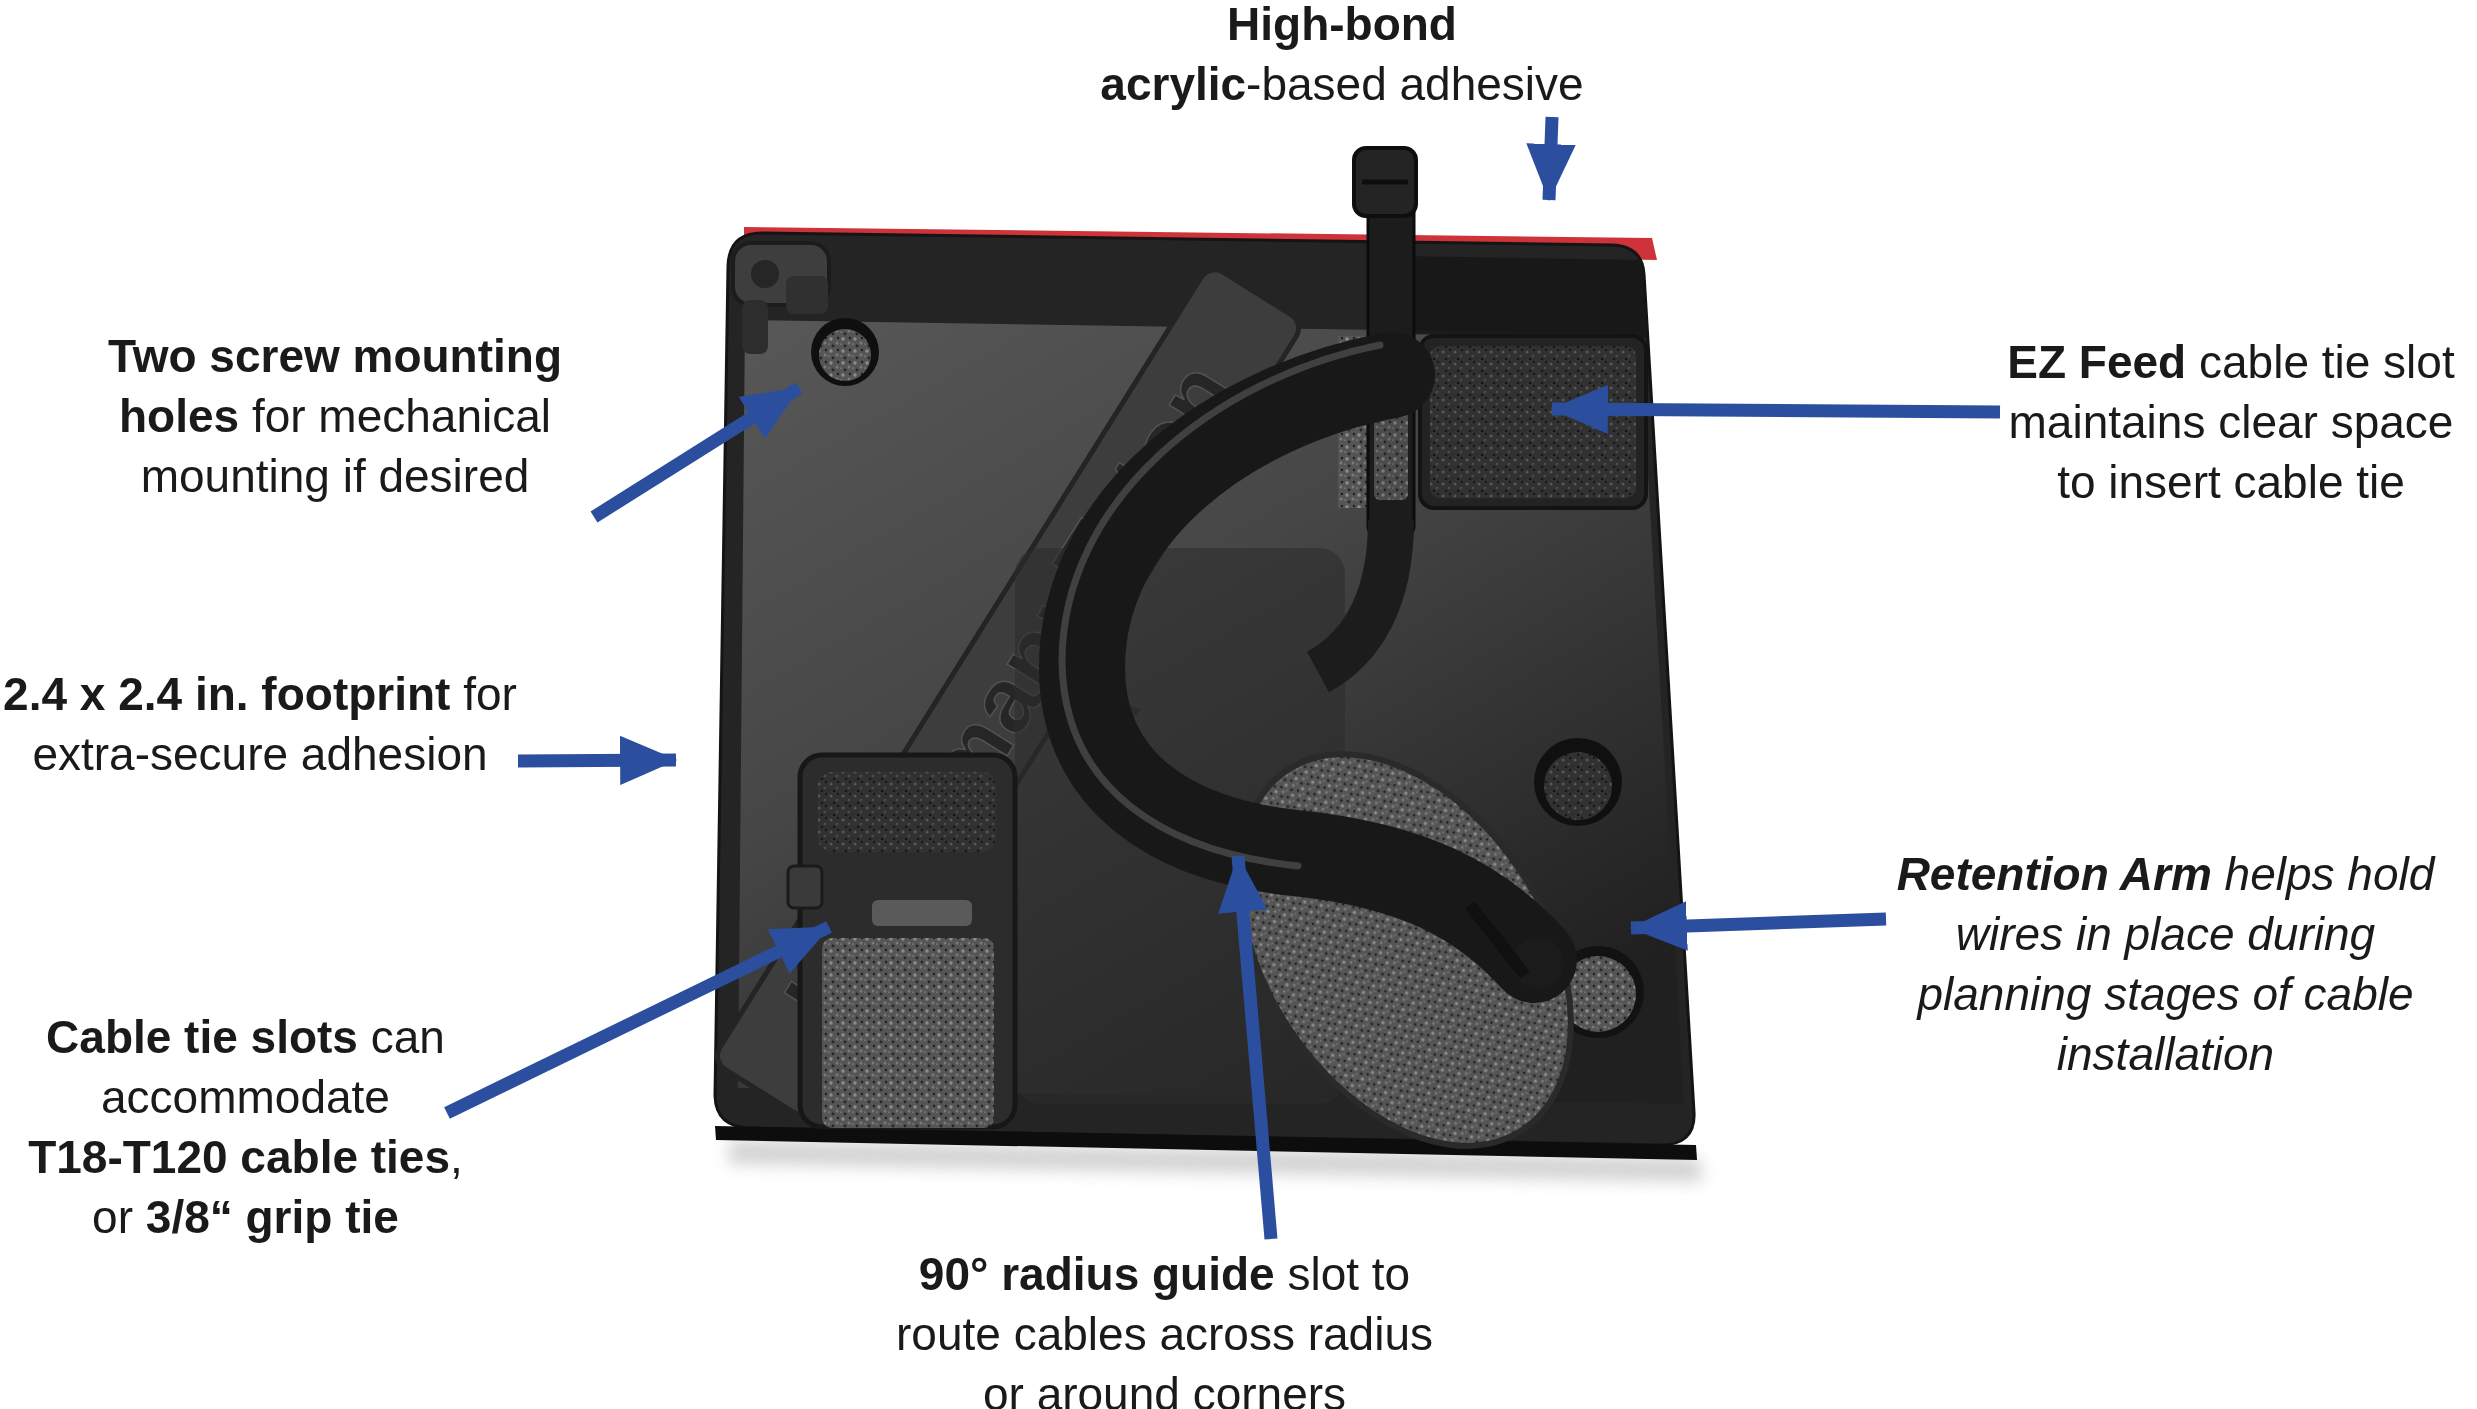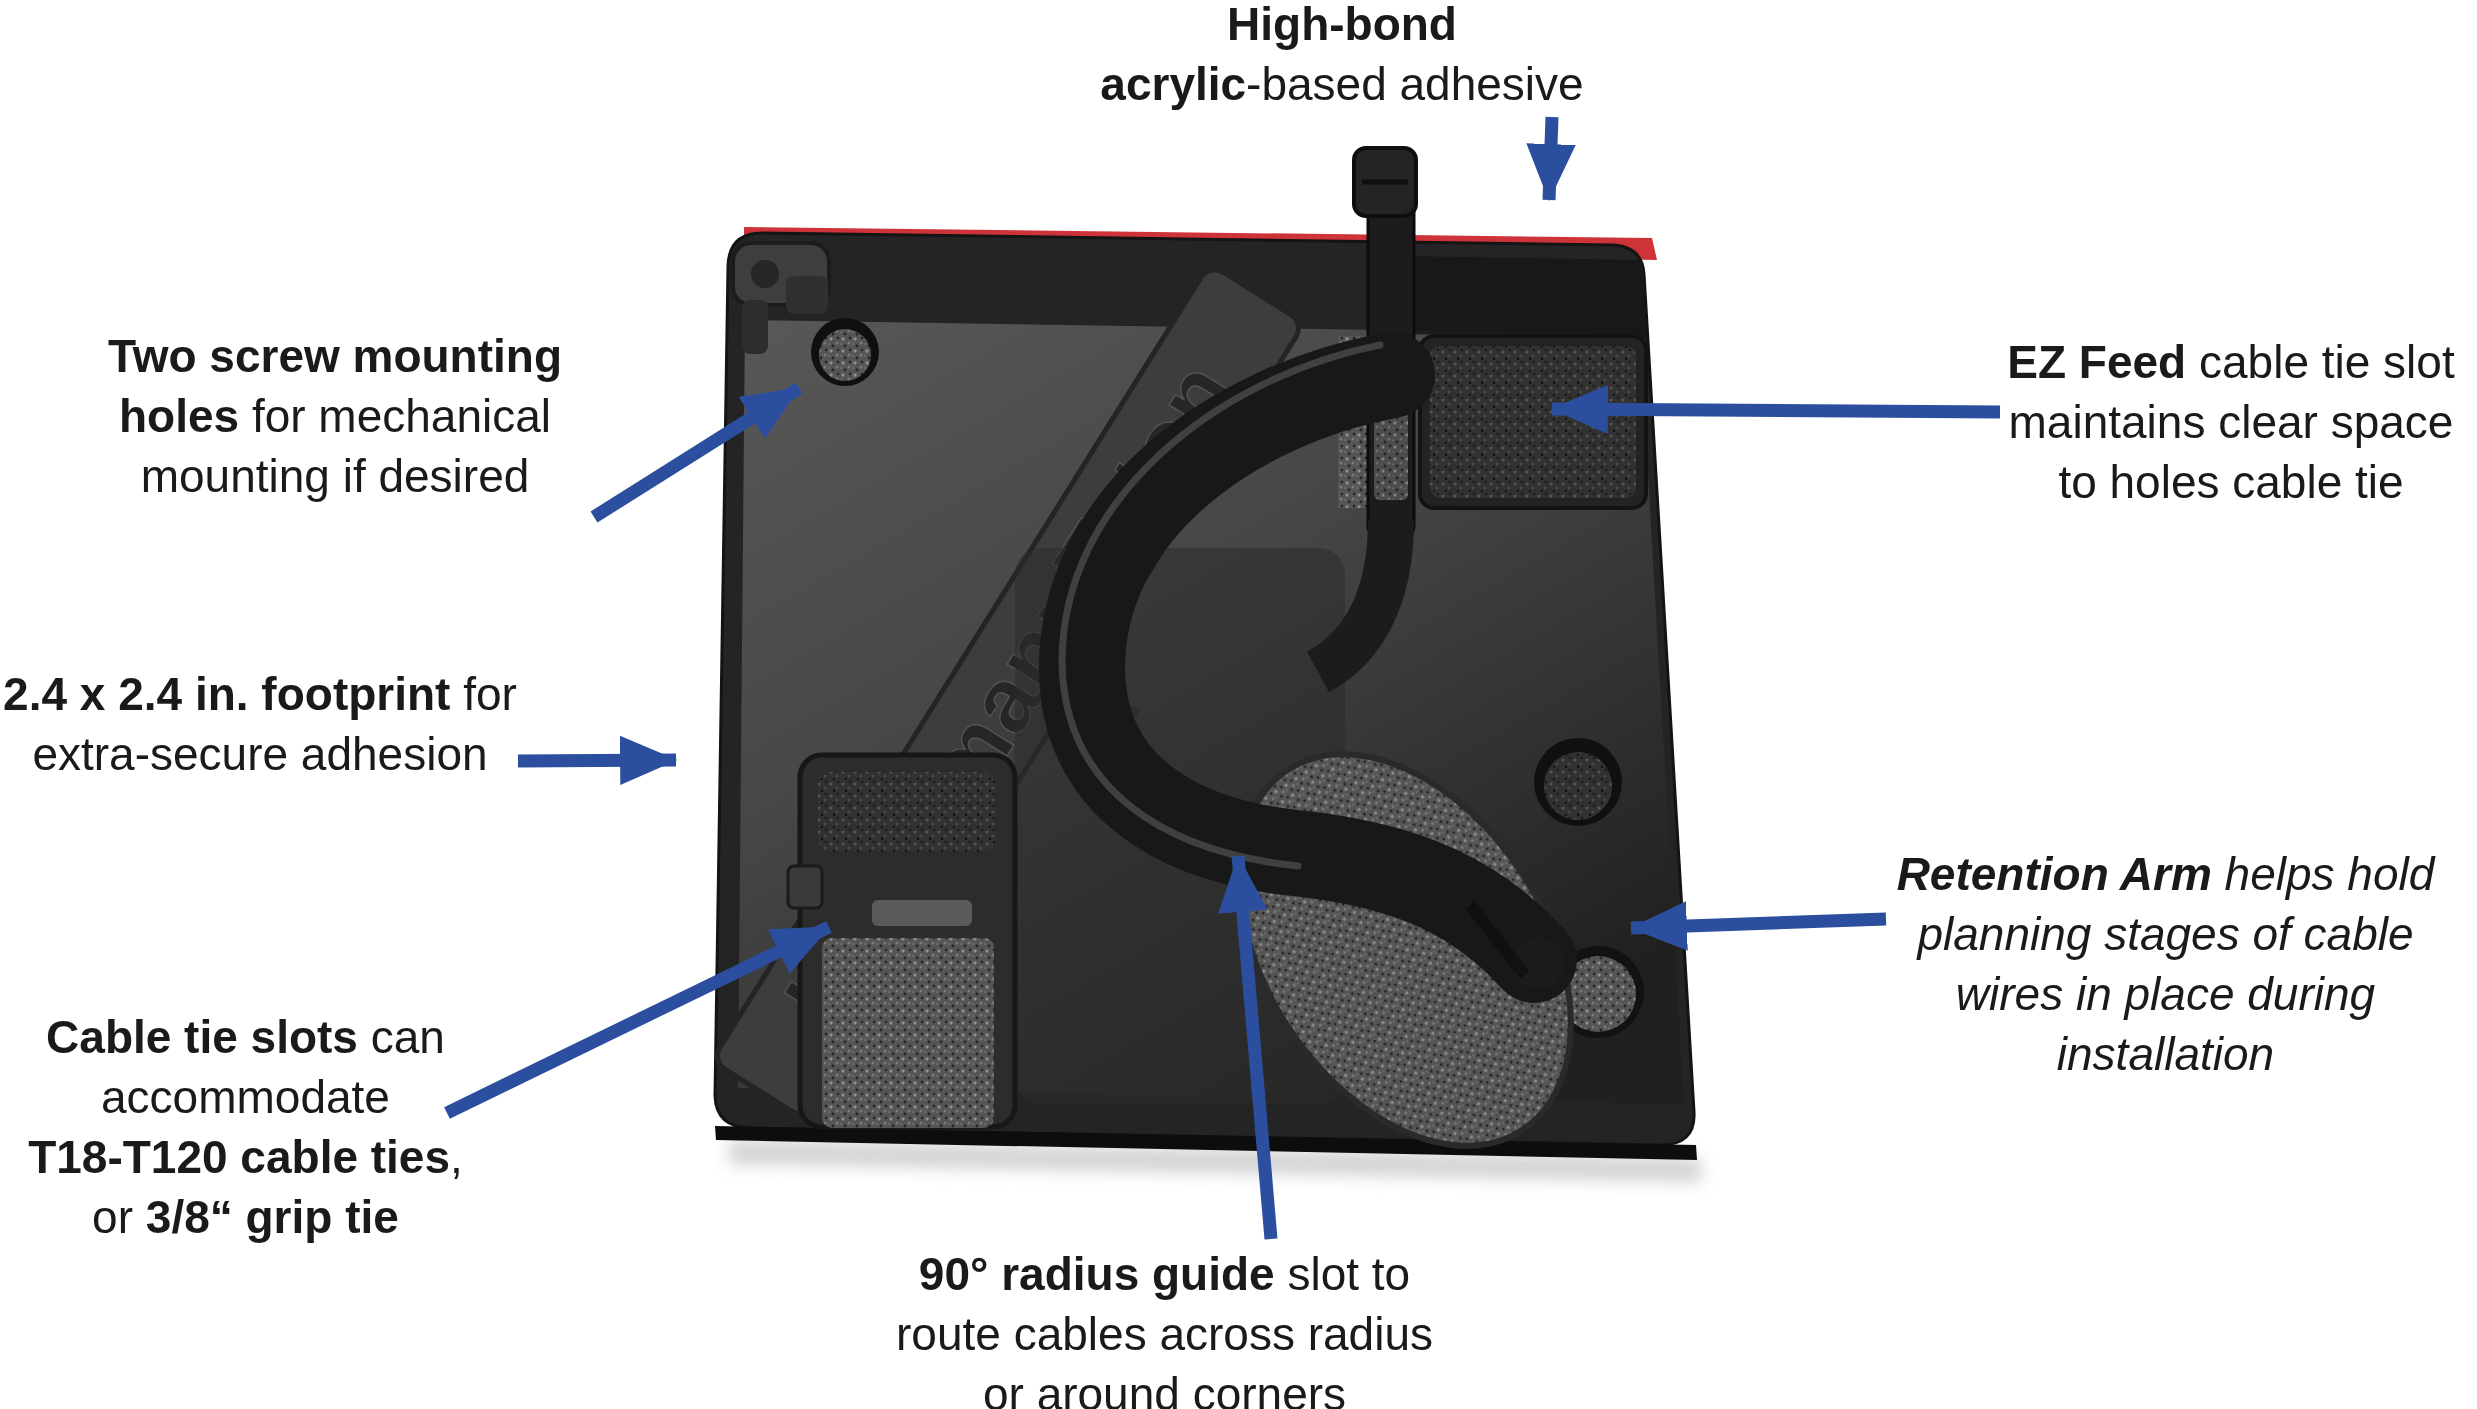--- a/index.html
+++ b/index.html
@@ -169,30 +169,30 @@
       <div class="cline"><span class="b">acrylic</span><span>-based adhesive</span></div>
     </div>
   <div class="callout" id="co-screw">
       <div class="cline"><span class="b">Two screw mounting</span></div>
       <div class="cline"><span class="b">holes</span><span> for mechanical</span></div>
       <div class="cline"><span>mounting if desired</span></div>
     </div>
   <div class="callout" id="co-ez">
       <div class="cline"><span class="b">EZ Feed</span><span> cable tie slot</span></div>
       <div class="cline"><span>maintains clear space</span></div>
-      <div class="cline"><span>to holes cable tie</span></div>
+      <div class="cline"><span>to insert cable tie</span></div>
     </div>
   <div class="callout" id="co-footprint">
       <div class="cline"><span class="b">2.4 x 2.4 in. footprint</span><span> for</span></div>
       <div class="cline"><span>extra-secure adhesion</span></div>
     </div>
   <div class="callout" id="co-retention">
       <div class="cline"><span class="b">Retention Arm</span><span> helps hold</span></div>
+      <div class="cline"><span>wires in place during</span></div>
       <div class="cline"><span>planning stages of cable</span></div>
-      <div class="cline"><span>wires in place during</span></div>
       <div class="cline"><span>installation</span></div>
     </div>
   <div class="callout" id="co-slots">
       <div class="cline"><span class="b">Cable tie slots</span><span> can</span></div>
       <div class="cline"><span>accommodate</span></div>
       <div class="cline"><span class="b">T18-T120 cable ties</span><span>,</span></div>
       <div class="cline"><span>or </span><span class="b">3/8“ grip tie</span></div>
     </div>
   <div class="callout" id="co-radius">
       <div class="cline"><span class="b">90° radius guide</span><span> slot to</span></div>

